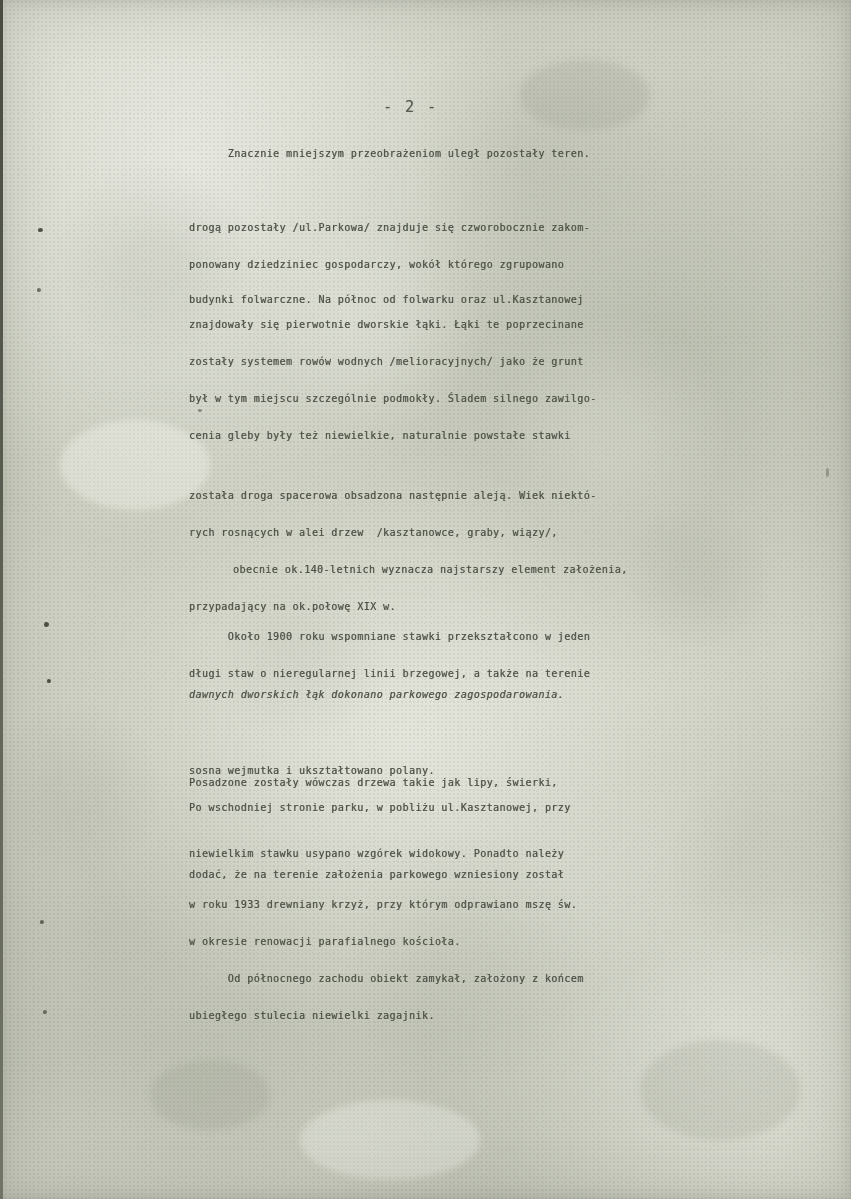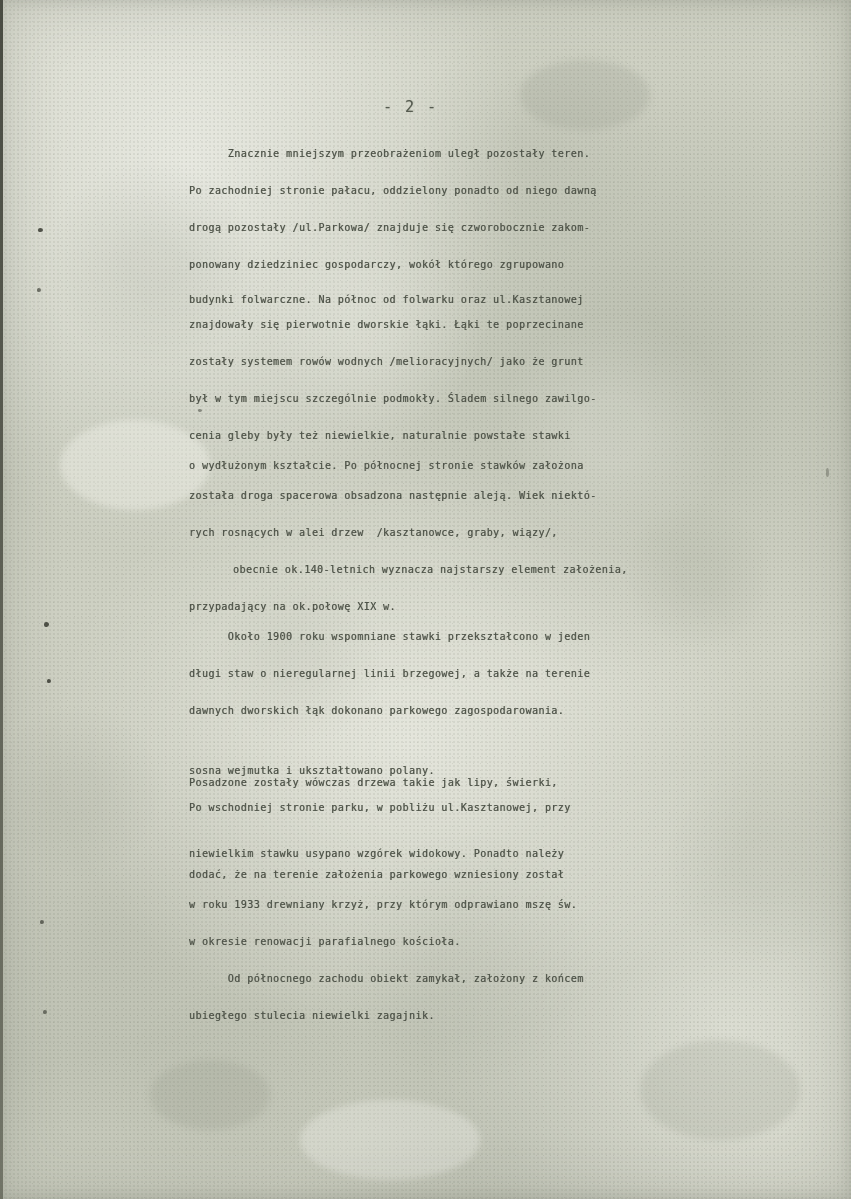--- a/index.html
+++ b/index.html
@@ -127,36 +127,34 @@
   <div class="smudge" style="left:640px;top:1040px;width:160px;height:100px;background:rgba(148,154,138,.20);"></div>
   <div class="smudge" style="left:300px;top:1100px;width:180px;height:80px;background:rgba(255,255,250,.26);"></div>
   <div class="smudge" style="left:150px;top:1060px;width:120px;height:70px;background:rgba(146,152,136,.20);"></div>
 
   <div id="scan-edge-left"></div>
 
   <div id="page-number" style="left:383px;top:98px;font-size:15px;">- 2 -</div>
 
   <div id="text-layer">
     <div class="tline" style="left:189px;top:148px;">      Znacznie mniejszym przeobrażeniom uległ pozostały teren.</div>
-    <div class="tline" style="left:189px;top:185px;">Po zachodniej stronie pałacu, oddzielony ponadto od niego dawną</div>
     <div class="tline" style="left:189px;top:222px;">drogą pozostały /ul.Parkowa/ znajduje się czworobocznie zakom-</div>
     <div class="tline" style="left:189px;top:259px;">ponowany dziedziniec gospodarczy, wokół którego zgrupowano</div>
     <div class="tline" style="left:189px;top:294px;">budynki folwarczne. Na północ od folwarku oraz ul.Kasztanowej</div>
     <div class="tline" style="left:189px;top:319px;">znajdowały się pierwotnie dworskie łąki. Łąki te poprzecinane</div>
     <div class="tline" style="left:189px;top:356px;">zostały systemem rowów wodnych /melioracyjnych/ jako że grunt</div>
     <div class="tline" style="left:189px;top:393px;">był w tym miejscu szczególnie podmokły. Śladem silnego zawilgo-</div>
     <div class="tline" style="left:189px;top:430px;">cenia gleby były też niewielkie, naturalnie powstałe stawki</div>
-    <div class="tline" style="left:189px;top:460px;">o wydłużonym kształcie. Po północnej stronie stawków założona</div>
     <div class="tline" style="left:189px;top:490px;">została droga spacerowa obsadzona następnie aleją. Wiek niektó-</div>
     <div class="tline" style="left:189px;top:527px;">rych rosnących w alei drzew  /kasztanowce, graby, wiązy/,</div>
     <div class="tline" style="left:189px;top:564px;margin-left:44px;">obecnie ok.140-letnich wyznacza najstarszy element założenia,</div>
     <div class="tline" style="left:189px;top:601px;">przypadający na ok.połowę XIX w.</div>
     <div class="tline" style="left:189px;top:631px;">      Około 1900 roku wspomniane stawki przekształcono w jeden</div>
     <div class="tline" style="left:189px;top:668px;">długi staw o nieregularnej linii brzegowej, a także na terenie</div>
-    <div class="tline" style="left:189px;top:705px;">dawnych dworskich łąk dokonano parkowego zagospodarowania.</div>
+    <div class="tline" style="left:189px;top:689px;font-style:italic;">dawnych dworskich łąk dokonano parkowego zagospodarowania.</div>
     <div class="tline" style="left:189px;top:735px;margin-top:42px;">Posadzone zostały wówczas drzewa takie jak lipy, świerki,</div>
     <div class="tline" style="left:189px;top:765px;">sosna wejmutka i ukształtowano polany.</div>
     <div class="tline" style="left:189px;top:802px;">Po wschodniej stronie parku, w pobliżu ul.Kasztanowej, przy</div>
     <div class="tline" style="left:189px;top:832px;margin-top:16px;">niewielkim stawku usypano wzgórek widokowy. Ponadto należy</div>
     <div class="tline" style="left:189px;top:869px;">dodać, że na terenie założenia parkowego wzniesiony został</div>
     <div class="tline" style="left:189px;top:899px;">w roku 1933 drewniany krzyż, przy którym odprawiano mszę św.</div>
     <div class="tline" style="left:189px;top:936px;">w okresie renowacji parafialnego kościoła.</div>
     <div class="tline" style="left:189px;top:973px;">      Od północnego zachodu obiekt zamykał, założony z końcem</div>
     <div class="tline" style="left:189px;top:1010px;">ubiegłego stulecia niewielki zagajnik.</div>
   </div>

